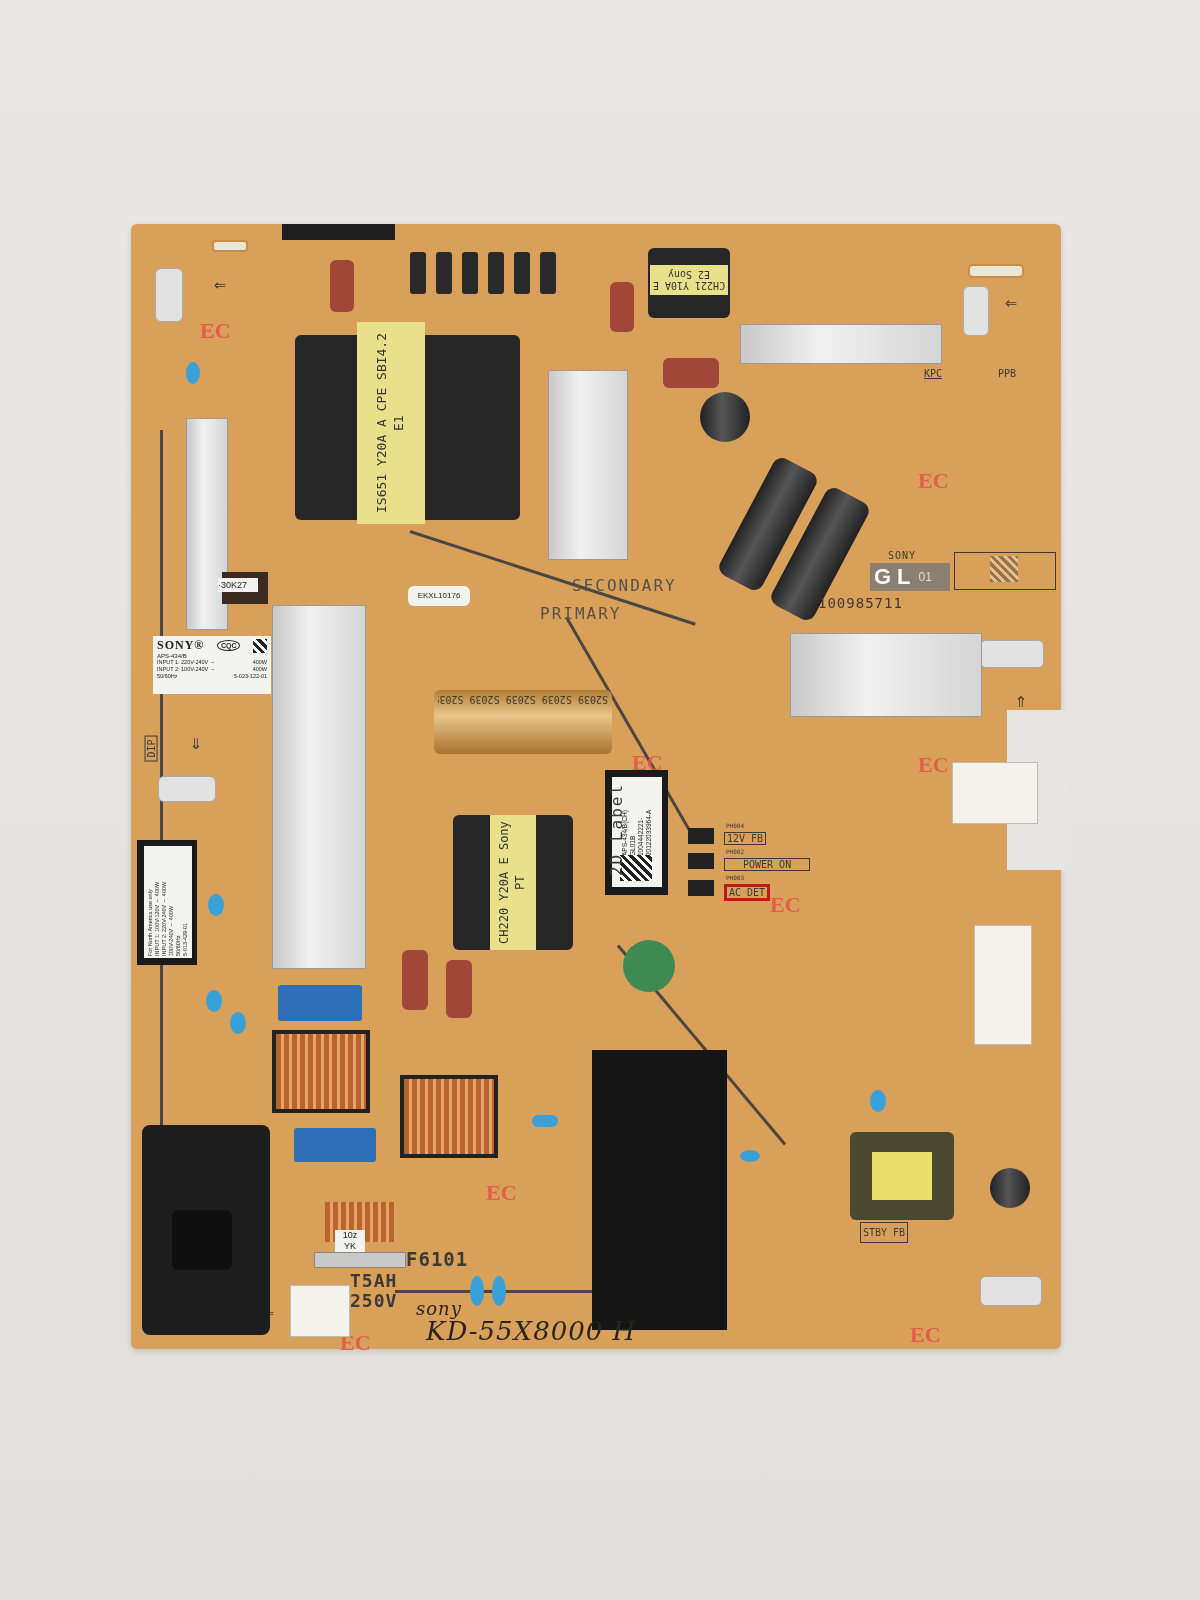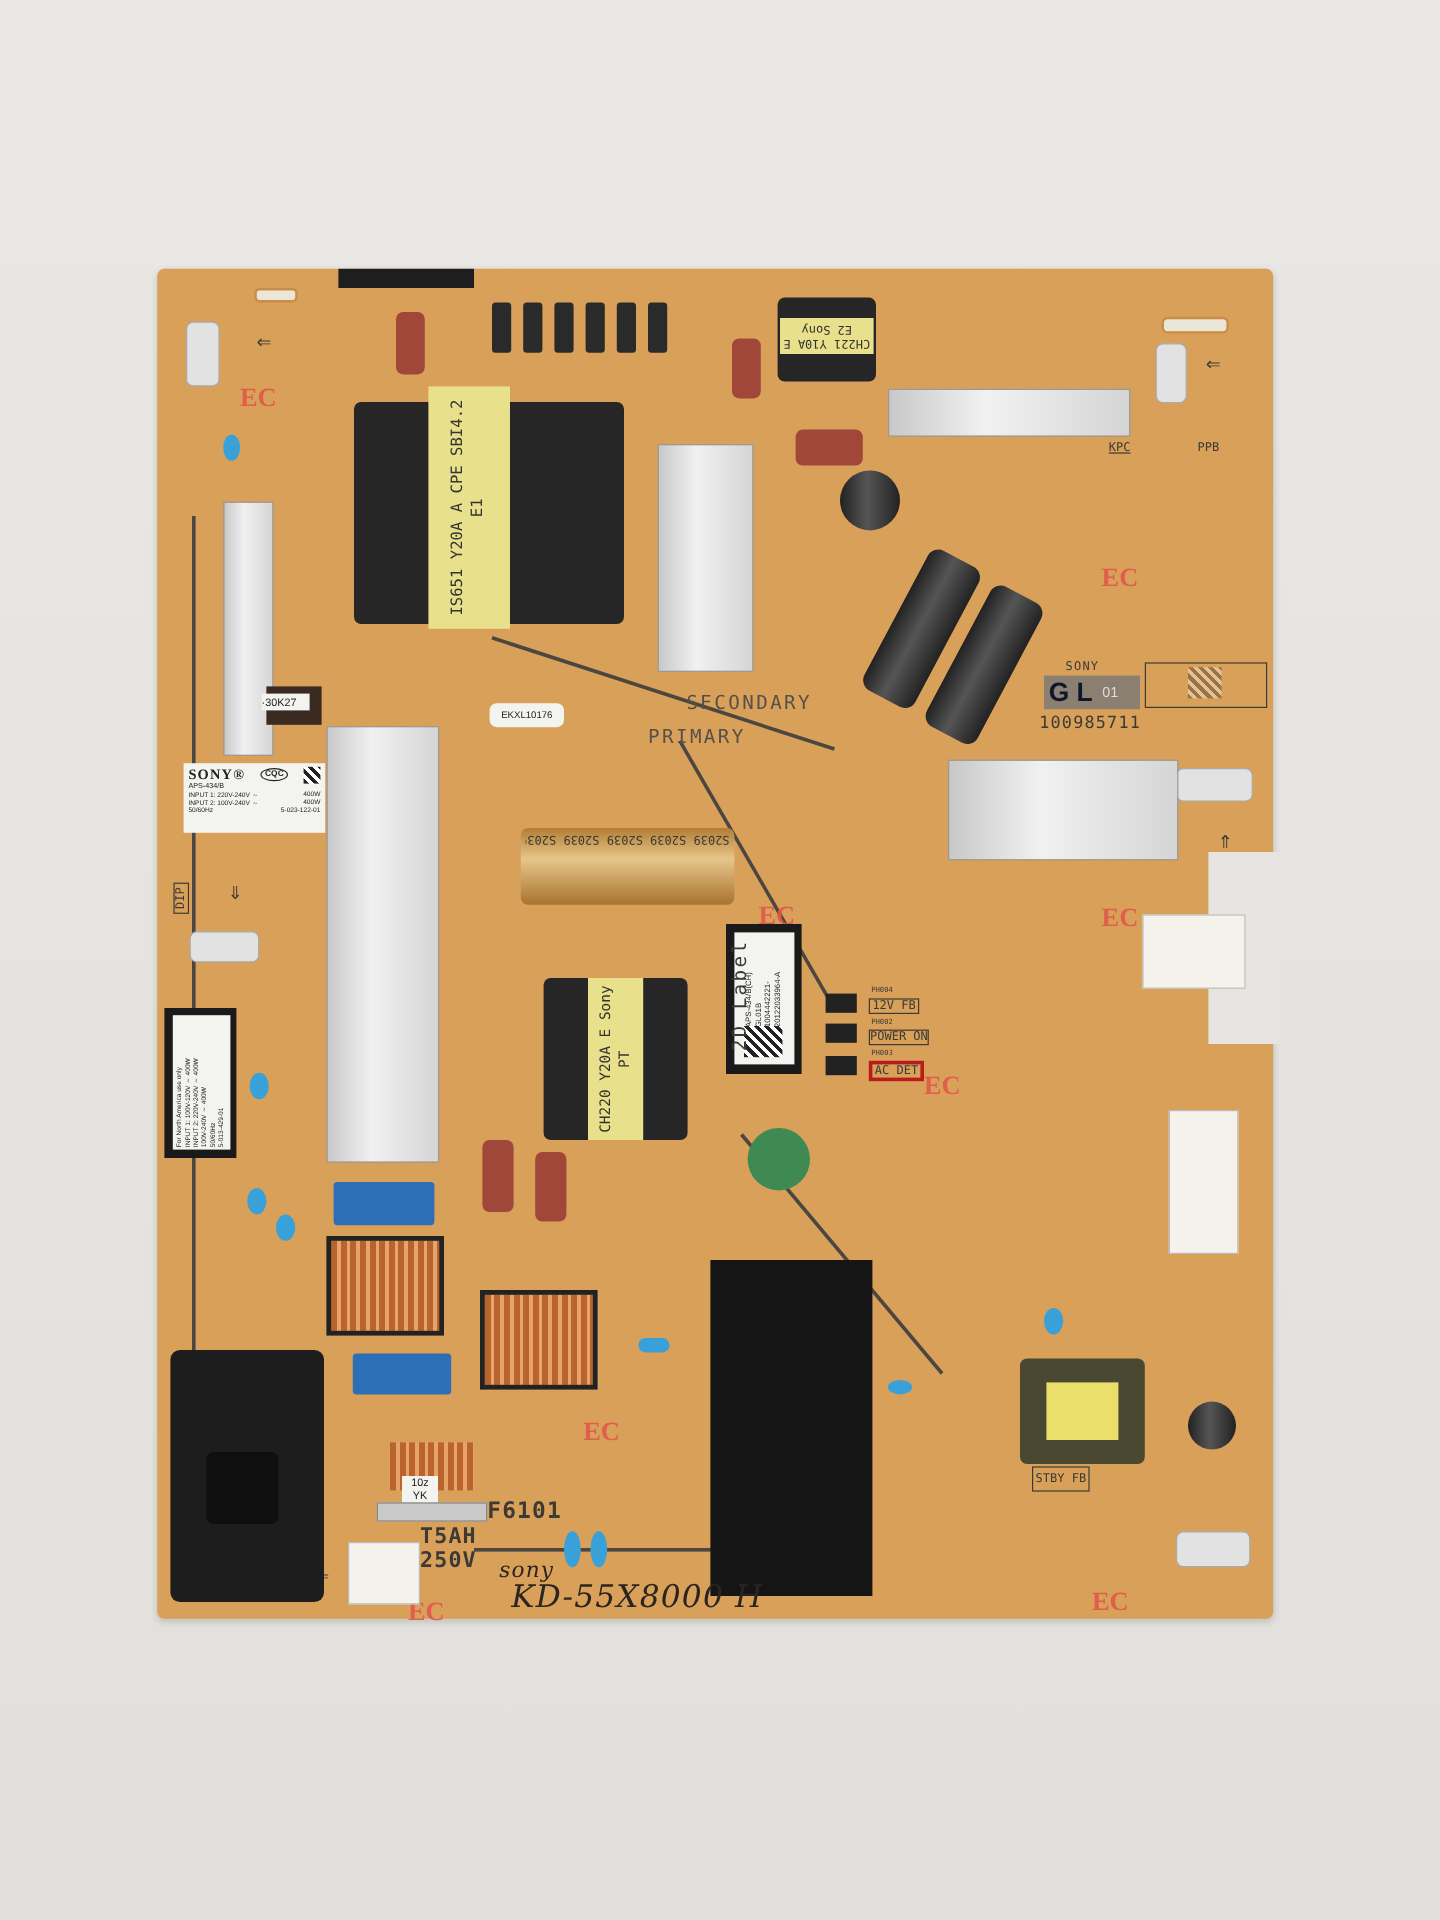--- a/index.html
+++ b/index.html
@@ -146,35 +146,35 @@
 <div class="abs silk" style="left:570px;top:820px;font-size:16px;transform:rotate(-90deg);white-space:nowrap;letter-spacing:2px;">2D Label</div>
 
 <div class="xfmr" style="left:453px;top:815px;width:120px;height:135px;"></div>
 <div class="xfmr-label" style="left:490px;top:815px;width:46px;height:135px;font-size:12px;">CH220 Y20A E
 Sony PT</div>
 
 <div class="abs" style="left:688px;top:828px;width:26px;height:16px;background:#222;"></div>
 <div class="abs" style="left:688px;top:853px;width:26px;height:16px;background:#222;"></div>
 <div class="abs" style="left:688px;top:880px;width:26px;height:16px;background:#222;"></div>
 <div class="abs silk" style="left:724px;top:832px;font-size:10px;border:1px solid #3b3a35;padding:0 2px;">12V FB</div>
-<div class="abs silk" style="left:724px;top:858px;font-size:10px;border:1px solid #3b3a35;padding:0 0;">POWER ON</div>
+<div class="abs silk" style="left:724px;top:858px;font-size:10px;border:1px solid #3b3a35;padding:0 18px;">POWER ON</div>
 <div class="abs silk" style="left:724px;top:884px;font-size:10px;border:3px solid #b91c1c;padding:0 2px;">AC DET</div>
 <div class="abs silk" style="left:726px;top:822px;font-size:6px;">PH004</div>
 <div class="abs silk" style="left:726px;top:848px;font-size:6px;">PH002</div>
 <div class="abs silk" style="left:726px;top:874px;font-size:6px;">PH003</div>
 
 <div class="abs silk" style="left:572px;top:576px;font-size:16px;letter-spacing:2px;color:#55504a;">SECONDARY</div>
 <div class="abs silk" style="left:540px;top:604px;font-size:16px;letter-spacing:2px;color:#55504a;">PRIMARY</div>
 
 <div class="abs silk" style="left:888px;top:550px;font-size:10px;letter-spacing:1px;">SONY</div>
 <div class="abs" style="left:870px;top:563px;width:80px;height:28px;background:#8a7f70;display:flex;align-items:center;padding-left:4px;box-sizing:border-box;">
-  <span style="color:#0f172a;font-weight:bold;font-size:22px;letter-spacing:6px;">GL</span>
+  <span style="color:#ffffff;font-weight:bold;font-size:22px;letter-spacing:6px;">GL</span>
   <span style="color:#ddd;font-size:12px;margin-left:2px;">01</span>
 </div>
-<div class="abs silk" style="left:866px;top:595px;font-size:14px;letter-spacing:1px;">100985711</div>
+<div class="abs silk" style="left:818px;top:595px;font-size:14px;letter-spacing:1px;">100985711</div>
 <div class="abs" style="left:954px;top:552px;width:100px;height:36px;border:1px solid #3b3a35;"></div>
 <div class="qr" style="left:990px;top:556px;width:28px;height:26px;opacity:.35;"></div>
 <div class="abs silk" style="left:924px;top:368px;font-size:10px;text-decoration:underline;">KPC</div>
 <div class="abs silk" style="left:998px;top:368px;font-size:10px;">PPB</div>
 
 <div class="abs silk" style="left:138px;top:742px;font-size:10px;transform:rotate(-90deg);border:1px solid #3b3a35;padding:0 3px;">DIP</div>
 <div class="abs silk" style="left:190px;top:730px;font-size:20px;">⇓</div>
 <div class="abs silk" style="left:214px;top:272px;font-size:20px;">⇐</div>
 <div class="abs silk" style="left:1005px;top:290px;font-size:20px;">⇐</div>
 <div class="abs silk" style="left:1015px;top:688px;font-size:20px;">⇑</div>

